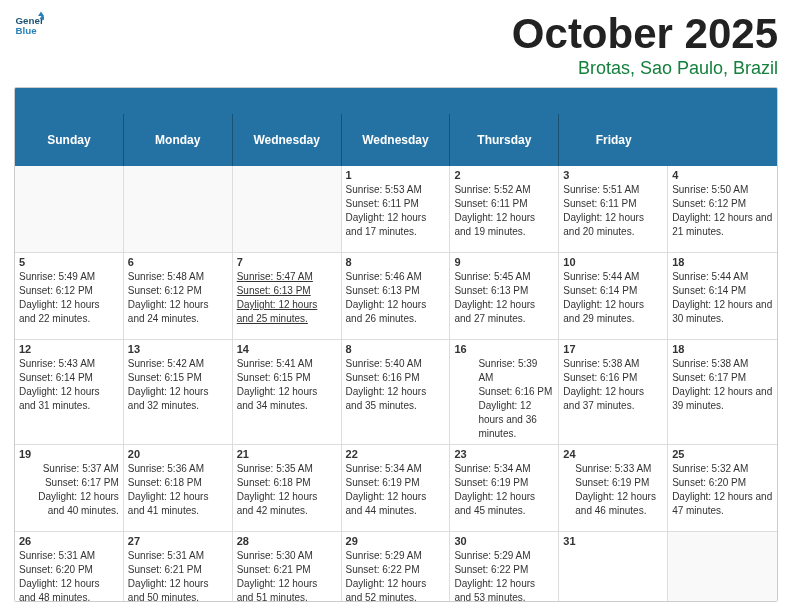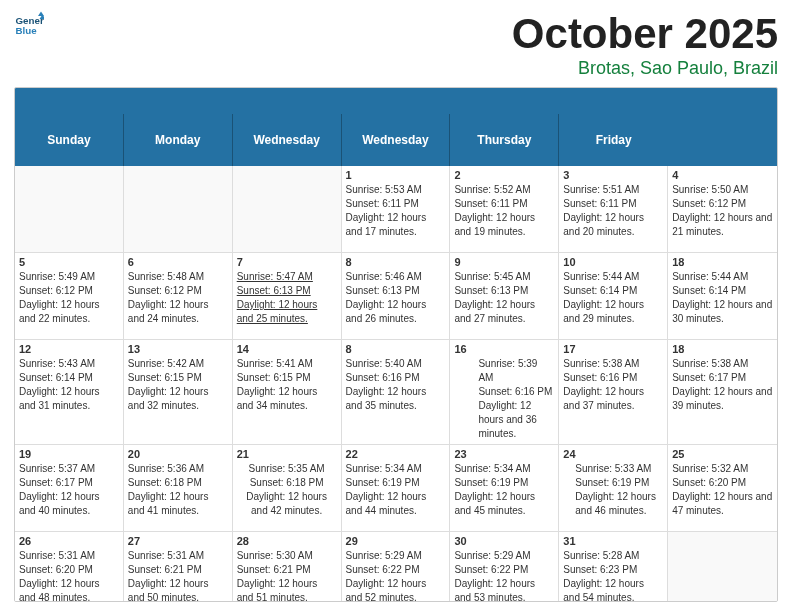--- a/index.html
+++ b/index.html
@@ -242,33 +242,33 @@
           <div class="cal-cell">
             <span class="day-num">18</span>
             <div class="cell-info" style="white-space: pre-line;">Sunrise: 5:38 AM
 Sunset: 6:17 PM
 Daylight: 12 hours and 39 minutes.</div>
           </div>
         </div>
         <div class="cal-row">
           <div class="cal-cell">
             <span class="day-num">19</span>
-            <div class="cell-info" style="white-space: pre-line;">Sunrise: 5:37 AM
+            <div class="cell-info" style="white-space: pre-line; text-align: right;">Sunrise: 5:37 AM
 Sunset: 6:17 PM
 Daylight: 12 hours and 40 minutes.</div>
           </div>
           <div class="cal-cell">
             <span class="day-num">20</span>
             <div class="cell-info" style="white-space: pre-line;">Sunrise: 5:36 AM
 Sunset: 6:18 PM
 Daylight: 12 hours and 41 minutes.</div>
           </div>
           <div class="cal-cell">
             <span class="day-num">21</span>
-            <div class="cell-info" style="white-space: pre-line; text-align: center;">Sunrise: 5:35 AM
+            <div class="cell-info" style="white-space: pre-line;">Sunrise: 5:35 AM
 Sunset: 6:18 PM
 Daylight: 12 hours and 42 minutes.</div>
           </div>
           <div class="cal-cell">
             <span class="day-num">22</span>
             <div class="cell-info" style="white-space: pre-line;">Sunrise: 5:34 AM
 Sunset: 6:19 PM
 Daylight: 12 hours and 44 minutes.</div>
           </div>
           <div class="cal-cell">
@@ -316,21 +316,18 @@
 Daylight: 12 hours and 52 minutes.</div>
           </div>
           <div class="cal-cell">
             <span class="day-num">30</span>
             <div class="cell-info" style="white-space: pre-line;">Sunrise: 5:29 AM
 Sunset: 6:22 PM
 Daylight: 12 hours and 53 minutes.</div>
           </div>
           <div class="cal-cell">
             <span class="day-num">31</span>
-            <div class="cell-info" style="white-space: pre-line;">Sunrise: 5:28 AM
-Sunset: 6:23 PM
-Daylight: 12 hours and 54 minutes.</div>
           </div>
           <div class="cal-cell empty"></div>
         </div>
       </div>
   </div>
 </div>
 
 </body></html>

